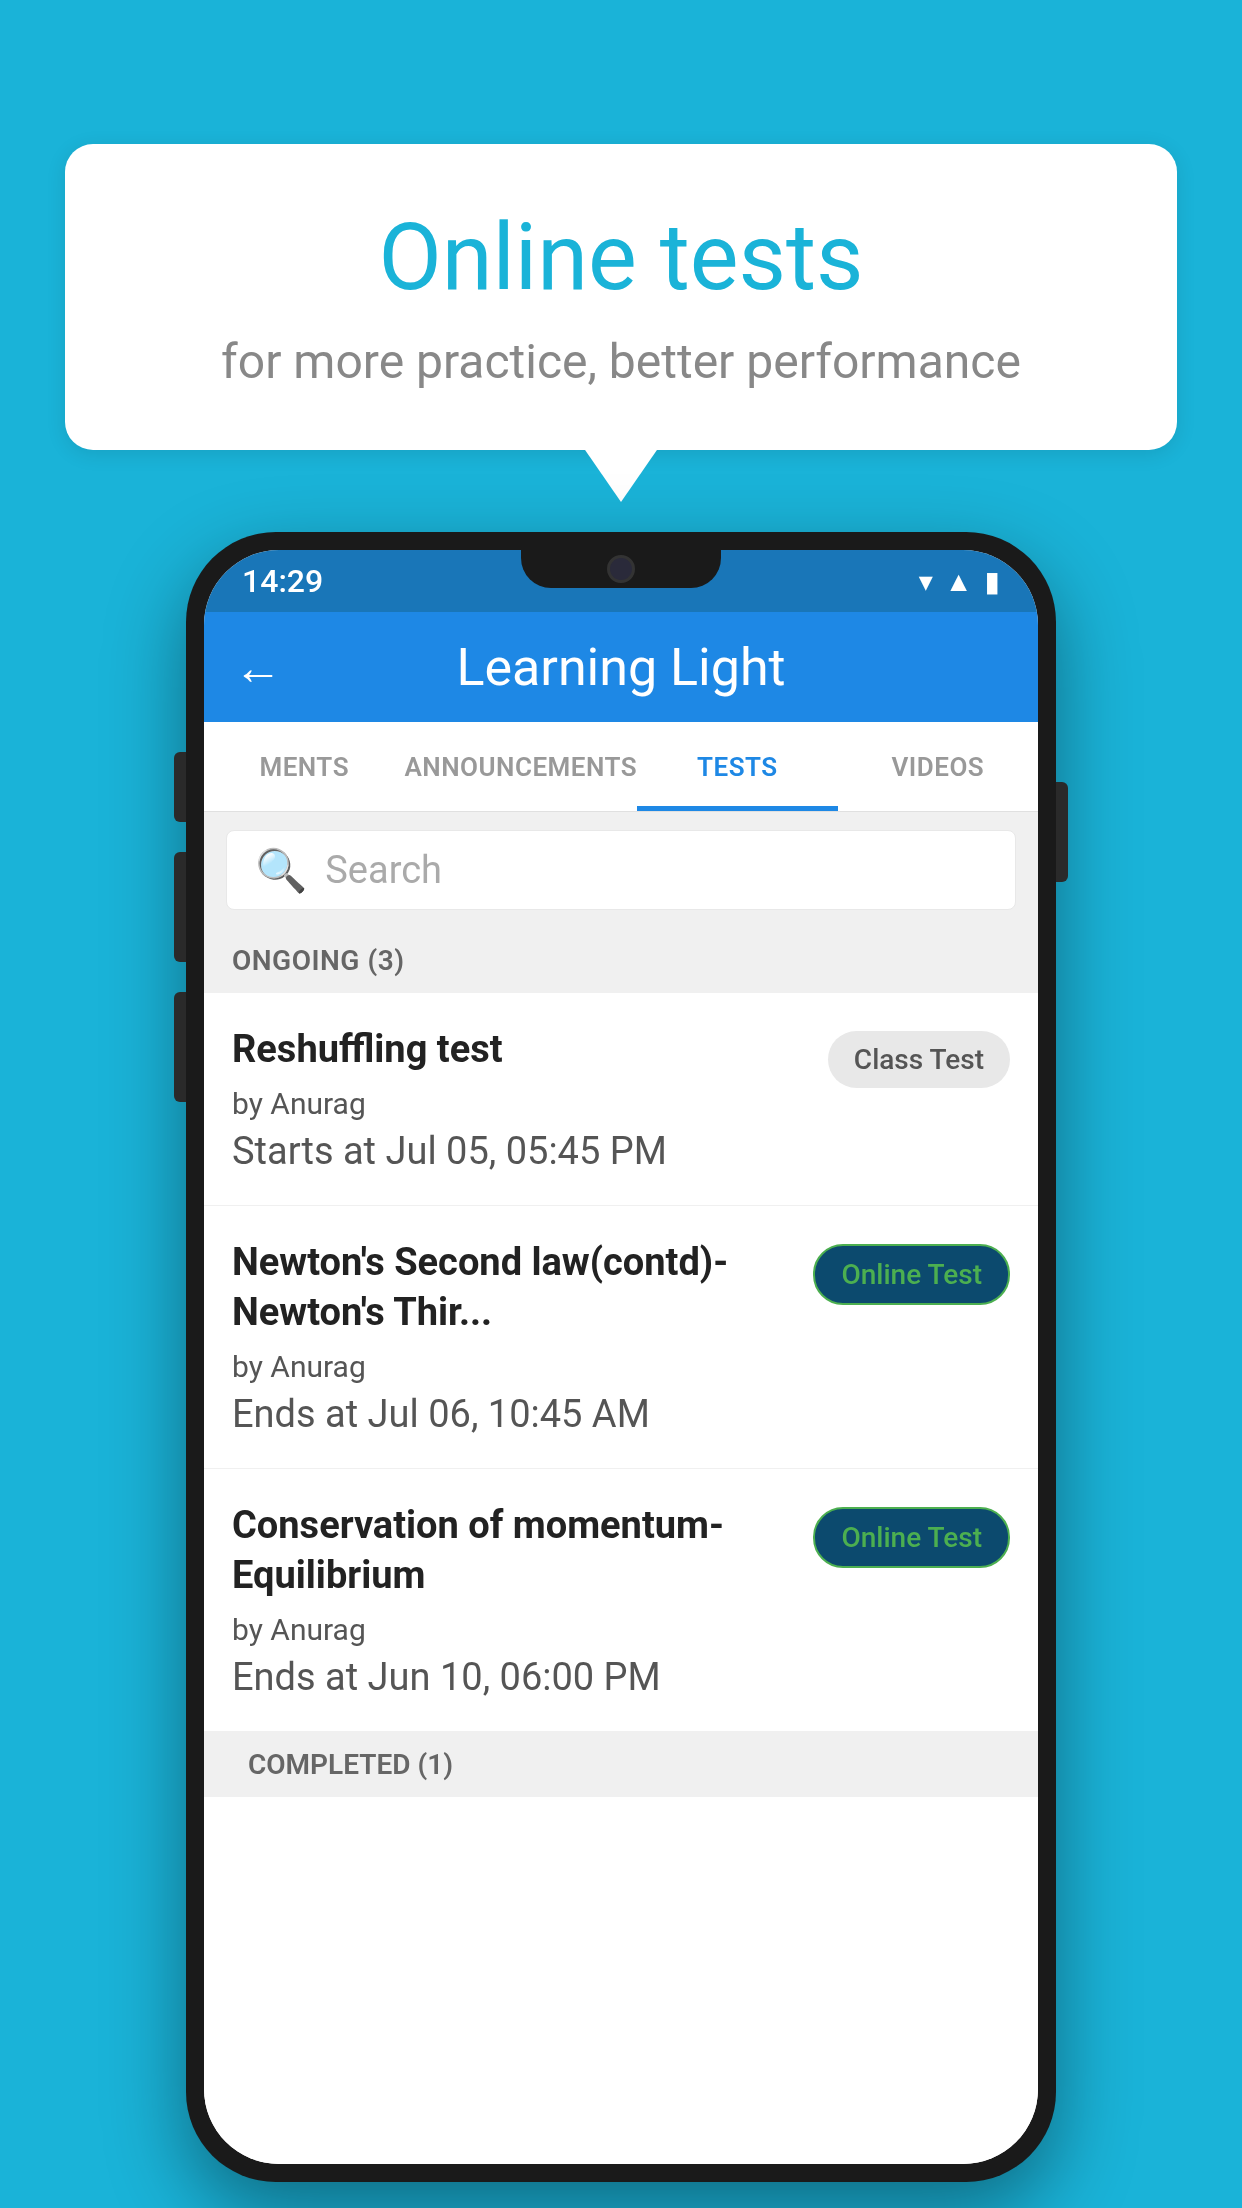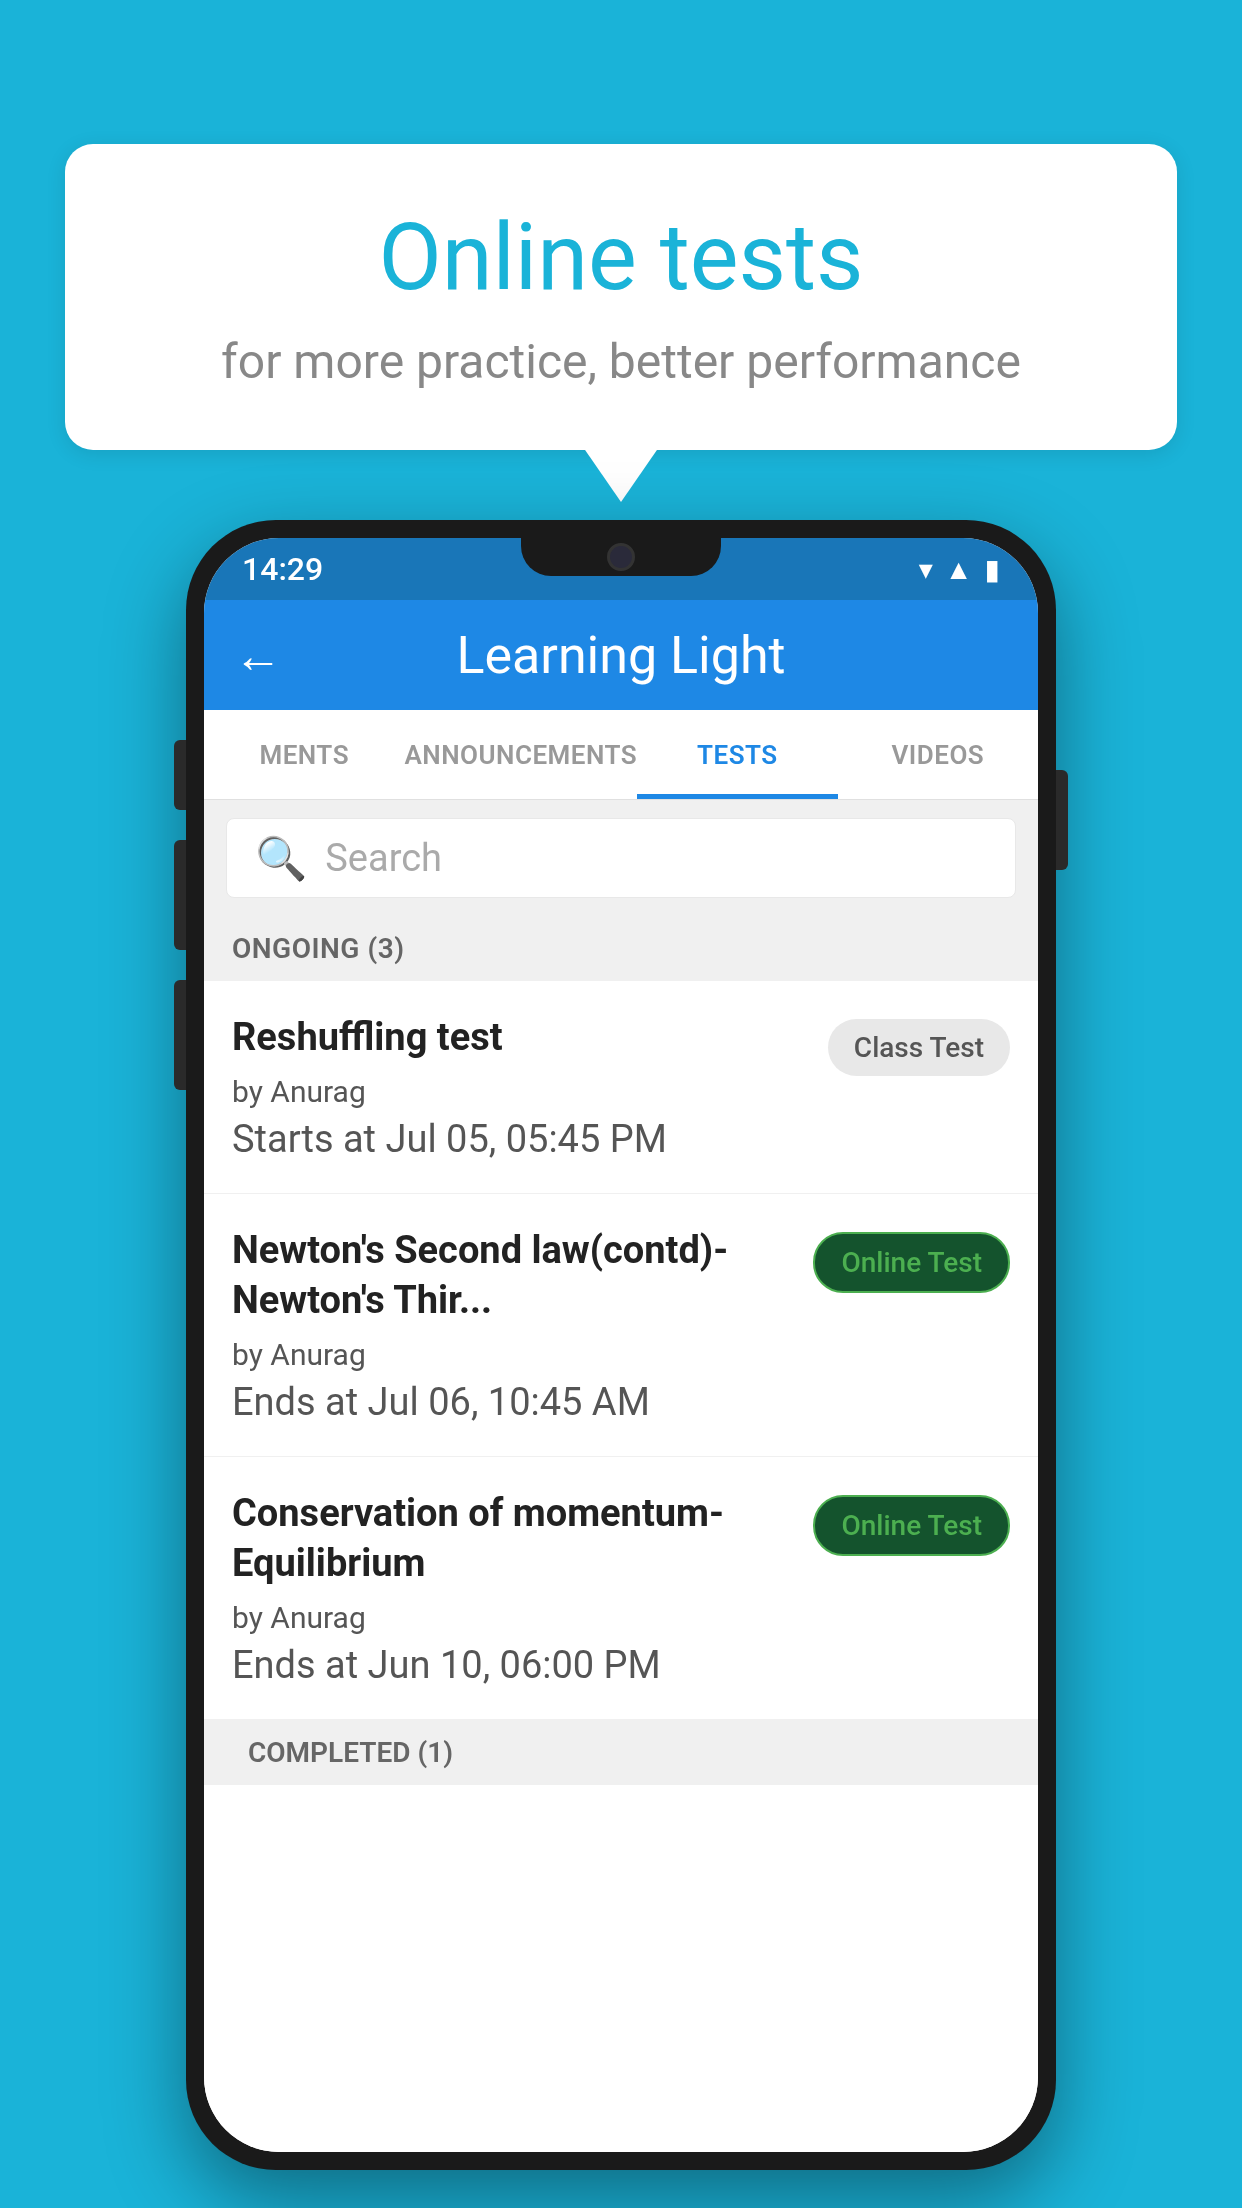--- a/index.html
+++ b/index.html
@@ -53,21 +53,21 @@
 
     .speech-bubble-subtitle {
       font-size: 48px;
       color: #888;
       font-weight: 400;
     }
 
     
     .phone-frame {
       position: absolute;
-      top: 520px;
+      top: 532px;
       left: 50%;
       transform: translateX(-50%);
       width: 870px;
       height: 1650px;
       background: #1a1a1a;
       border-radius: 90px;
       padding: 18px;
       box-shadow: 0 30px 80px rgba(0,0,0,0.4);
     }
 
@@ -289,21 +289,21 @@
       margin-top: 6px;
       flex-shrink: 0;
     }
 
     .badge-class {
       background: #e8e8e8;
       color: #555;
     }
 
     .badge-online {
-      background: #14532d;
+      background: #0c4a6e;
       color: #4caf50;
       border: 2px solid #4caf50;
     }
 
     
     .phone-btn-right {
       position: absolute;
       right: -12px;
       top: 250px;
       width: 12px;

